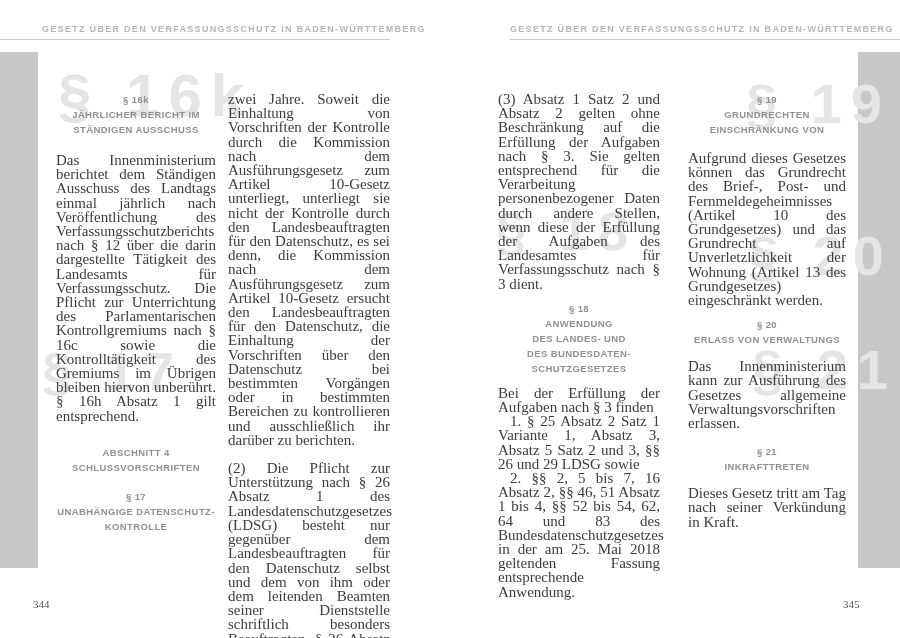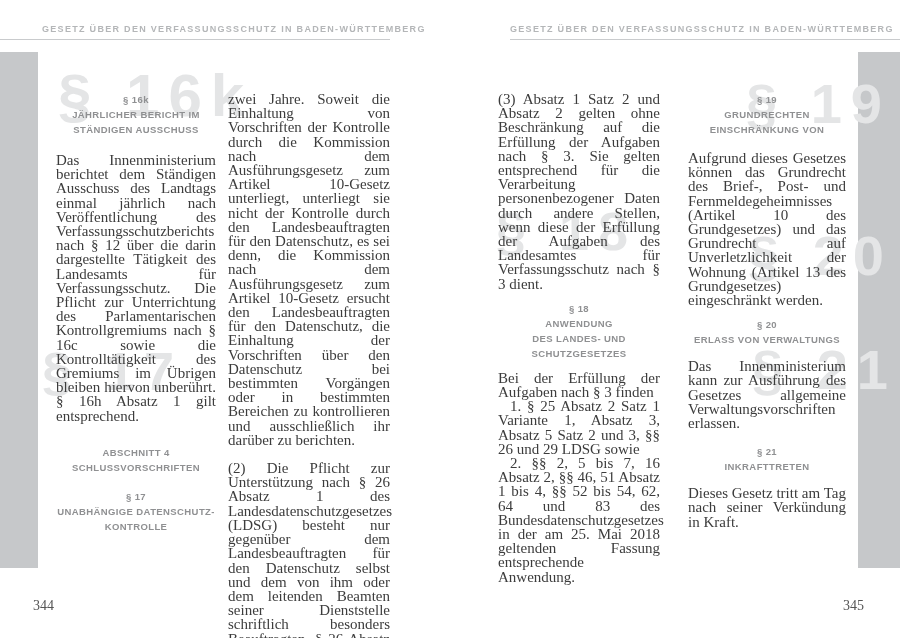--- a/index.html
+++ b/index.html
@@ -60,21 +60,21 @@
   }
   .para.indent{text-indent:12px;}
   .mt4{margin-top:4px;}  .mt8{margin-top:8px;}  .mt10{margin-top:10px;}
   .mt12{margin-top:12px;} .mt14{margin-top:14px;} .mt16{margin-top:16px;}
   .mt22{margin-top:22px;}
 
   
   .page-num{
     position:absolute;top:598px;
     font-family:"Liberation Serif", serif;
-    font-size:14px;color:#555;z-index:1;
+    font-size:11px;color:#555;z-index:1;
   }
   .page-num.left{left:33px;}
   .page-num.right{left:843px;}
 </style>
 </head>
 <body>
 
 <div class="canvas">
 
   <div class="page-header left">GESETZ ÜBER DEN VERFASSUNGSSCHUTZ IN BADEN-WÜRTTEMBERG</div>
@@ -112,20 +112,21 @@
     <div class="para mt4">zwei Jahre. Soweit die Einhaltung von Vorschriften der Kontrolle durch die Kommission nach dem Ausführungsgesetz zum Artikel 10-Gesetz unterliegt, unterliegt sie nicht der Kontrolle durch den Landesbeauftragten für den Datenschutz, es sei denn, die Kommission nach dem Ausführungsgesetz zum Artikel 10-Gesetz ersucht den Landesbeauftragten für den Datenschutz, die Einhaltung der Vorschriften über den Datenschutz bei bestimmten Vorgängen oder in bestimmten Bereichen zu kontrollieren und ausschließlich ihr darüber zu berichten.</div>
     <div class="para mt14">(2) Die Pflicht zur Unterstützung nach § 26 Absatz 1 des Landesdatenschutzgesetzes (LDSG) besteht nur gegenüber dem Landesbeauftragten für den Datenschutz selbst und dem von ihm oder dem leitenden Beamten seiner Dienststelle schriftlich besonders Beauftragten. § 26 Absatz 1 Satz 2 LDSG findet für das Landesamt für Verfassungsschutz keine Anwendung, soweit das Innenministerium im Einzelfall feststellt, dass die Auskunft oder Einsicht die Sicherheit des Bundes oder eines Landes gefährden würde.</div>
   </div>
 
   <div class="col col-r1">
     <div class="para mt4">(3) Absatz 1 Satz 2 und Absatz 2 gelten ohne Beschränkung auf die Erfüllung der Aufgaben nach § 3. Sie gelten entsprechend für die Verarbeitung personenbezogener Daten durch andere Stellen, wenn diese der Erfüllung der Aufgaben des Landesamtes für Verfassungsschutz nach § 3 dient.</div>
     <div class="heading mt10">
       <div>§ 18</div>
       <div>ANWENDUNG</div>
       <div>DES LANDES- UND</div>
+      <div>DES BUNDESDATEN-</div>
       <div>SCHUTZGESETZES</div>
     </div>
     <div class="para mt10">Bei der Erfüllung der Aufgaben nach § 3 finden</div>
     <div class="para indent">1. § 25 Absatz 2 Satz 1 Variante 1, Absatz 3, Absatz 5 Satz 2 und 3, §§ 26 und 29 LDSG sowie</div>
     <div class="para indent">2. §§ 2, 5 bis 7, 16 Absatz 2, §§ 46, 51 Absatz 1 bis 4, §§ 52 bis 54, 62, 64 und 83 des Bundesdatenschutzgesetzes in der am 25. Mai 2018 geltenden Fassung entsprechende Anwendung.</div>
   </div>
 
   <div class="col col-r2">
     <div class="heading mt4">
       <div>§ 19</div>

